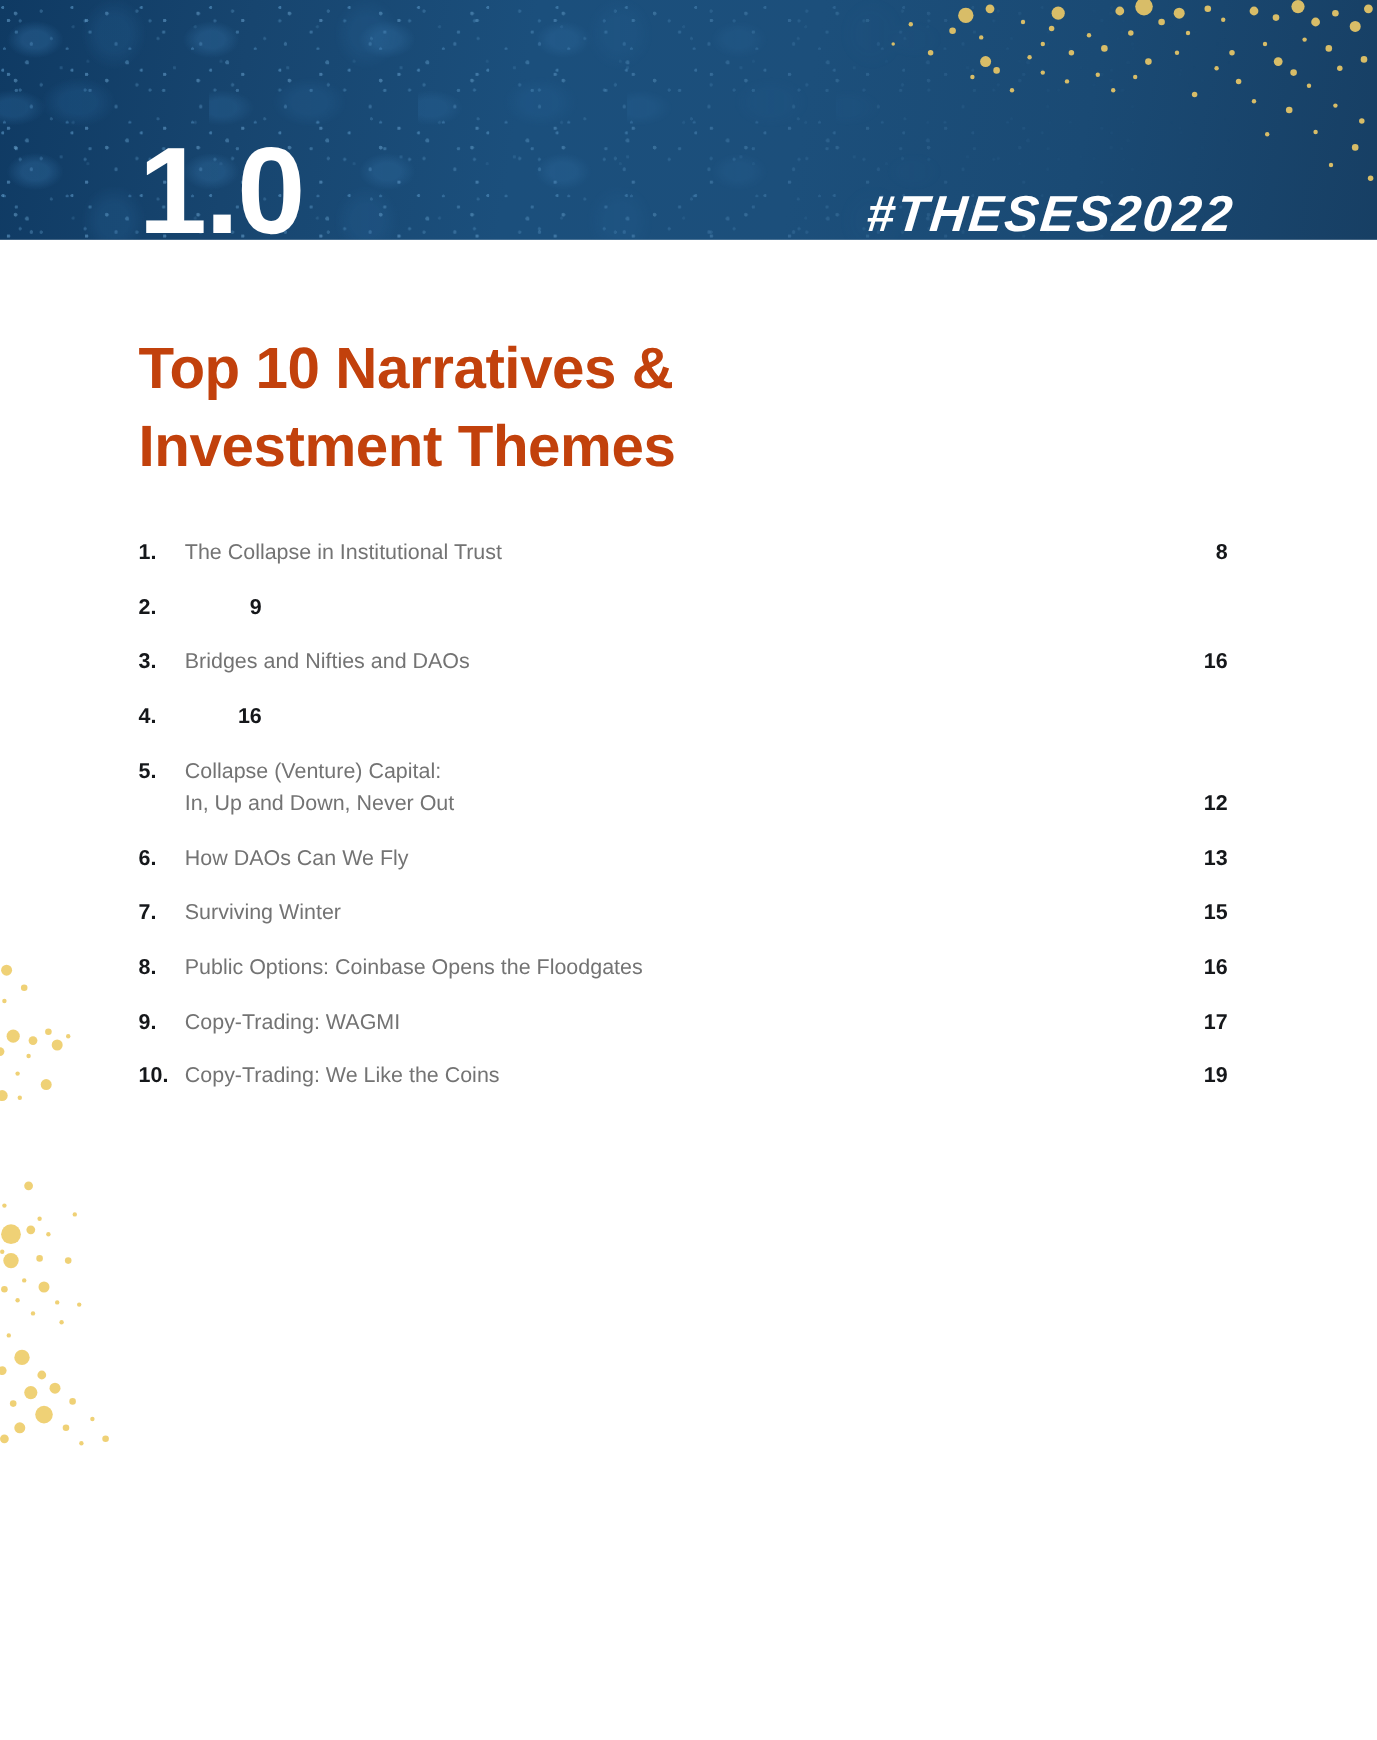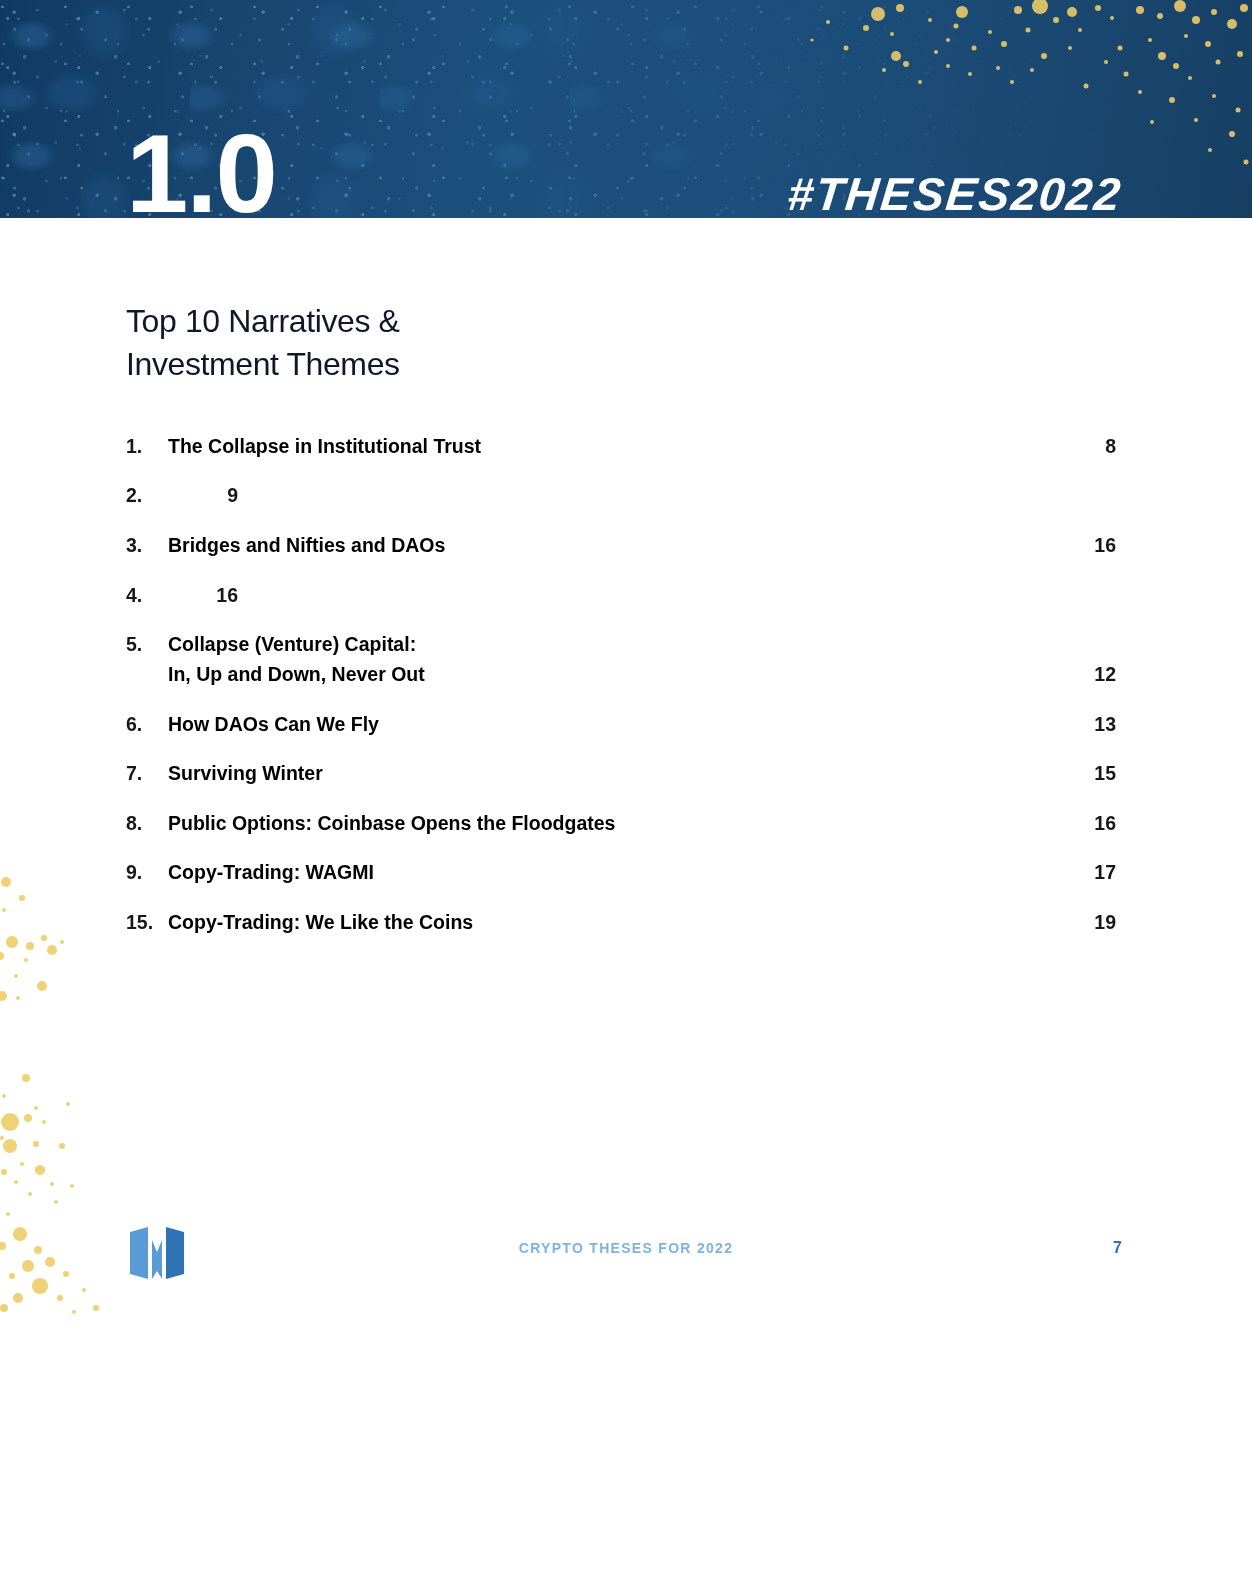--- a/index.html
+++ b/index.html
@@ -102,23 +102,23 @@
   }
 
   
   .content {
     position: absolute;
     left: 126px;
     top: 300px;
     width: 990px;
   }
   .page-title {
-    font-size: 32px;
-    font-weight: 400;
-    color: #0f172a;
+    font-size: 53px;
+    font-weight: 700;
+    color: #c2410c;
     line-height: 1.34;
     letter-spacing: -0.4px;
     margin: 0 0 46px 0;
     white-space: pre-line;
   }
 
   .toc { margin: 0; padding: 0; }
   .toc-row {
     display: flex;
     align-items: flex-start;
@@ -127,22 +127,22 @@
   .toc-num {
     flex: 0 0 42px;
     font-size: 19.5px;
     font-weight: 700;
     color: #15171a;
     line-height: 1.52;
   }
   .toc-label {
     flex: 1 1 auto;
     font-size: 19.5px;
-    font-weight: 700;
-    color: #000000;
+    font-weight: 400;
+    color: #737373;
     line-height: 1.52;
     white-space: pre-line;
   }
   .toc-page {
     flex: 0 0 70px;
     text-align: right;
     font-size: 19.5px;
     font-weight: 700;
     color: #15171a;
     line-height: 1.52;
@@ -318,21 +318,21 @@
           <div class="toc-num">8.</div>
           <div class="toc-label">Public Options: Coinbase Opens the Floodgates</div>
           <div class="toc-page">16</div>
         </div>
         <div class="toc-row">
           <div class="toc-num">9.</div>
           <div class="toc-label">Copy-Trading: WAGMI</div>
           <div class="toc-page">17</div>
         </div>
         <div class="toc-row">
-          <div class="toc-num">15.</div>
+          <div class="toc-num">10.</div>
           <div class="toc-label">Copy-Trading: We Like the Coins</div>
           <div class="toc-page">19</div>
         </div>
       </div>
 
   </div>
 
   <svg class="corner-gold" viewBox="0 0 230 470" preserveAspectRatio="none">
     <g fill="#EDC95F" opacity="0.85">
       <circle cx="6" cy="36" r="5"></circle>
@@ -379,23 +379,14 @@
       <circle cx="40" cy="440" r="8"></circle>
       <circle cx="18" cy="452" r="5"></circle>
       <circle cx="60" cy="452" r="3"></circle>
       <circle cx="84" cy="444" r="2"></circle>
       <circle cx="96" cy="462" r="3"></circle>
       <circle cx="4" cy="462" r="4"></circle>
       <circle cx="74" cy="466" r="2"></circle>
     </g>
   </svg>
 
-  <div class="footer">
-    <svg class="footer-logo" viewBox="0 0 58 54">
-      <polygon points="2,6 20,1 20,53 2,48" fill="#5B9BD5"></polygon>
-      <polygon points="24,14 29,26 34,14 34,53 29,45 24,53" fill="#5B9BD5"></polygon>
-      <polygon points="38,1 56,6 56,48 38,53" fill="#2E74B5"></polygon>
-    </svg>
-    <div class="footer-center">CRYPTO THESES FOR 2022</div>
-    <div class="footer-pagenum">7</div>
-  </div>
 
 </div>
 
 </body></html>

